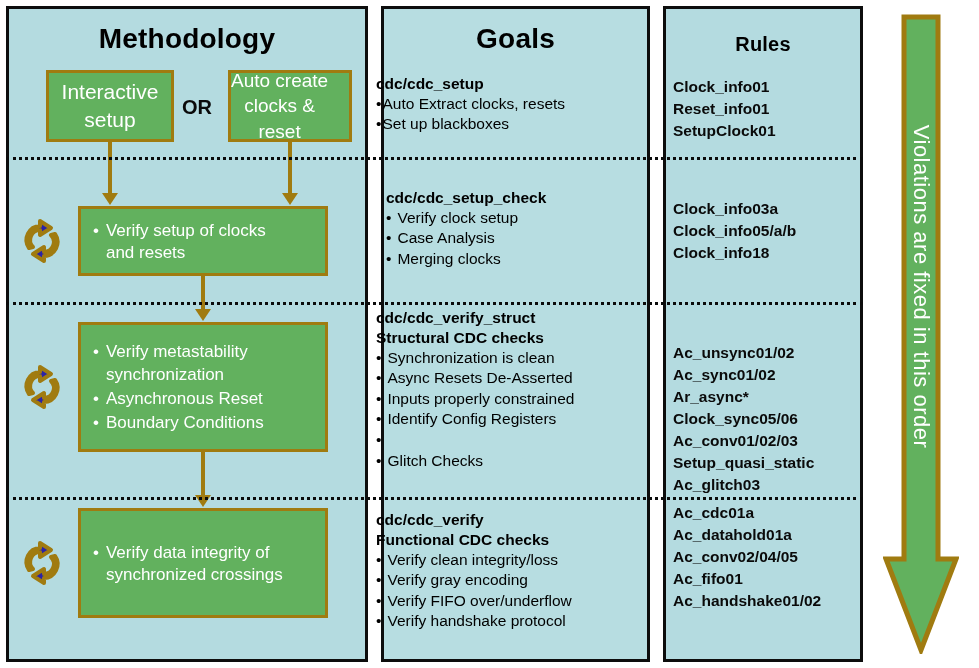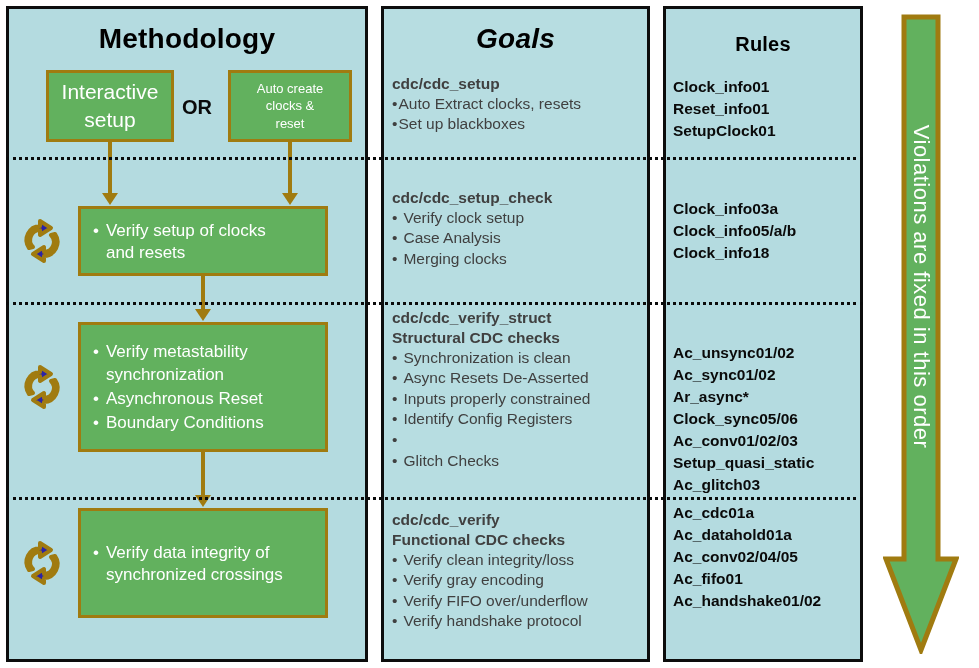--- a/index.html
+++ b/index.html
@@ -18,21 +18,21 @@
   
   .col {
     position: absolute;
     top: 6px;
     height: 656px;
     background: #b4dbe0;
     border: 3px solid #0d0d0d;
     box-sizing: border-box;
   }
   .col.methodology { left: 6px;   width: 362px; }
-  .col.goals       { left: 381px; width: 269px; background: #b7dde1; font-style: italic; }
+  .col.goals       { left: 381px; width: 269px; background: #b7dde1; }
   .col.rules       { left: 663px; width: 200px; }
 
   .col-title {
     text-align: center;
     font-weight: bold;
     font-size: 28px;
     color: #000;
     letter-spacing: .2px;
   }
   .col.methodology .col-title { margin-top: 14px; }
@@ -62,22 +62,22 @@
   }
   .gbox .ln { white-space: pre; }
 
   .gbox.b-interactive {
     left: 46px; top: 70px; width: 128px; height: 72px;
     display: flex; align-items: center; justify-content: center;
     text-align: center; font-size: 21px;
   }
   .gbox.b-auto {
     left: 228px; top: 70px; width: 124px; height: 72px;
-    display: flex; align-items: center; justify-content: center;
-    text-align: center; font-size: 13px;
+    display: flex; align-items: center; 
+    text-align: center; font-size: 19px;
   }
   .or-label {
     position: absolute;
     left: 182px; top: 96px;
     font-size: 20px; font-weight: bold; color: #0a0a0a;
     z-index: 5;
   }
 
   .gbox.b-step1 { left: 78px; top: 206px; width: 250px; height: 70px; }
   .gbox.b-step2 { left: 78px; top: 322px; width: 250px; height: 130px; }
@@ -123,41 +123,41 @@
     width: 48px; height: 48px;
     z-index: 5;
   }
   .recycle.r1 { left: 18px; top: 217px; }
   .recycle.r2 { left: 18px; top: 363px; }
   .recycle.r3 { left: 18px; top: 539px; }
 
   
   .gtext {
     position: absolute;
-    left: 392px;
-    color: #404040;
+    left: 376px;
+    color: #000000;
     z-index: 4;
   }
   .gtext .hdr {
     font-weight: bold;
     font-size: 15.5px;
     line-height: 1.28;
     white-space: pre-line;
   }
   .gtext .item {
     font-size: 15.5px;
     line-height: 1.33;
     display: flex;
     align-items: flex-start;
   }
   .gtext .item .dot { margin-right: 6px; }
   .gtext.tight .item .dot { margin-right: 1px; }
 
   .gtext.g1 { top: 74px; }
-  .gtext.g2 { top: 188px; }
+  .gtext.g2 { top: 188px; margin-left: 10px; }
   .gtext.g3 { top: 308px; }
   .gtext.g4 { top: 510px; }
 
   
   .rtext {
     position: absolute;
     left: 673px;
     color: #0a0a0a;
     font-weight: bold;
     font-size: 15.5px;

